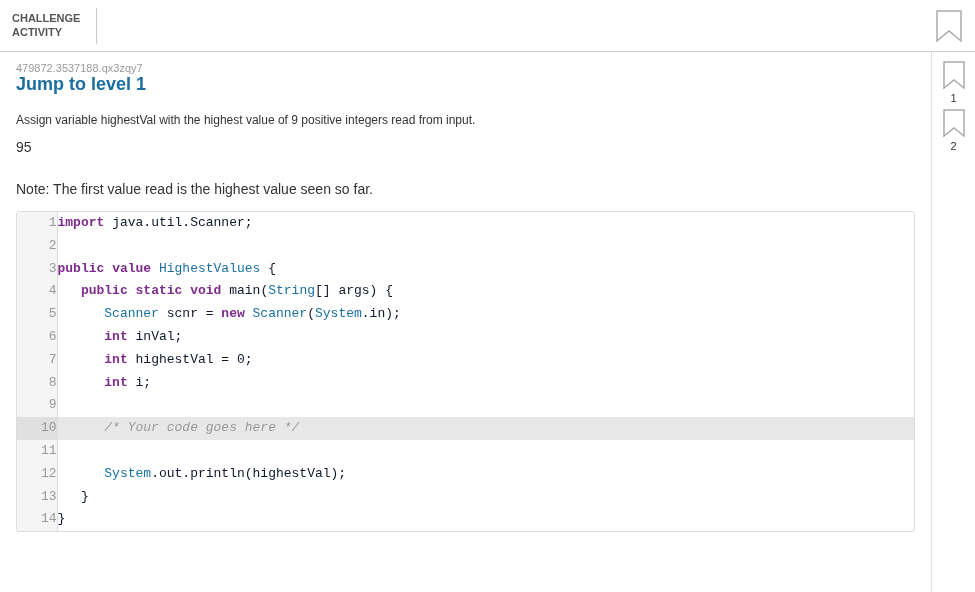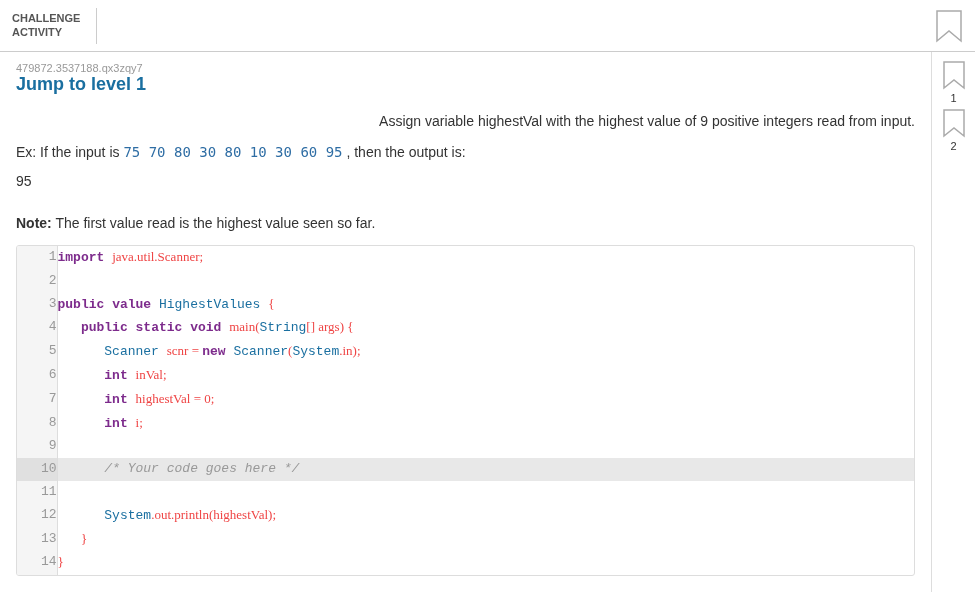--- a/index.html
+++ b/index.html
@@ -57,25 +57,24 @@
     }
 
     .jump-to-level {
       font-size: 18px;
       font-weight: bold;
       color: #1a6fa0;
       margin-bottom: 16px;
     }
 
     .description {
-      font-size: 14px;
+      font-size: 12px;
       color: #333;
       margin-bottom: 10px;
       line-height: 1.5;
-      text-align: right;
     }
 
     .example-line {
       font-size: 14px;
       color: #333;
       margin-bottom: 10px;
       line-height: 1.5;
     }
 
     .inline-code {
@@ -138,21 +137,21 @@
     }
     .line-highlight .line-num {
       background: #e0e0e0;
       margin-top: 7px;
     }
 
     
     .kw { color: #7d2b8c; font-weight: bold; }
     .cls { color: #1a6fa0; }
     .cm { color: #999; font-style: italic; }
-    .plain { color: #ef4444; font-family: Liberation Serif, serif; }
+    .plain { color: #0f172a; }
 
     
     .sidebar {
       width: 44px;
       border-left: 1px solid #ddd;
       display: flex;
       flex-direction: column;
       align-items: center;
       padding-top: 8px;
       gap: 4px;
@@ -195,30 +194,25 @@
 <div class="main-container">
 
   <div class="content">
 
     <div class="session-id">479872.3537188.qx3zqy7</div>
 
     <div class="jump-to-level">Jump to level 1</div>
 
     <div class="description">Assign variable highestVal with the highest value of 9 positive integers read from input.</div>
 
-    <div class="example-line">
-      <span>Ex: If the input is</span>
-      <span class="inline-code">75 70 80 30 80 10 30 60 95</span>
-      <span>, then the output is:</span>
-    </div>
 
     <div class="output-value">95</div>
 
     <div class="note">
-      <span style="font-weight:bold;">Note:</span><span> The first value read is the highest value seen so far.</span>
+      <span style="font-weight:normal;">Note:</span><span> The first value read is the highest value seen so far.</span>
     </div>
 
     <div class="code-editor">
       <table class="code-table">
         <tbody id="code-body">
             <tr>
               <td class="line-num">1</td>
               <td class="code-content"><span class="kw">import</span> <span class="plain">java.util.Scanner;</span></td>
             </tr>
             <tr>

